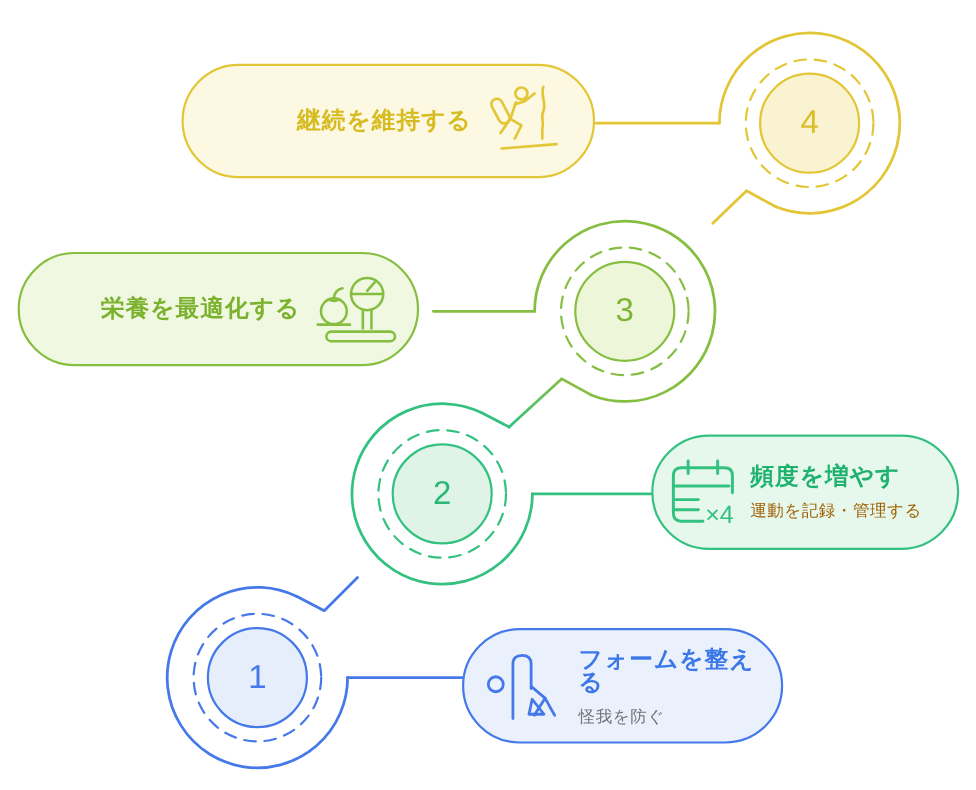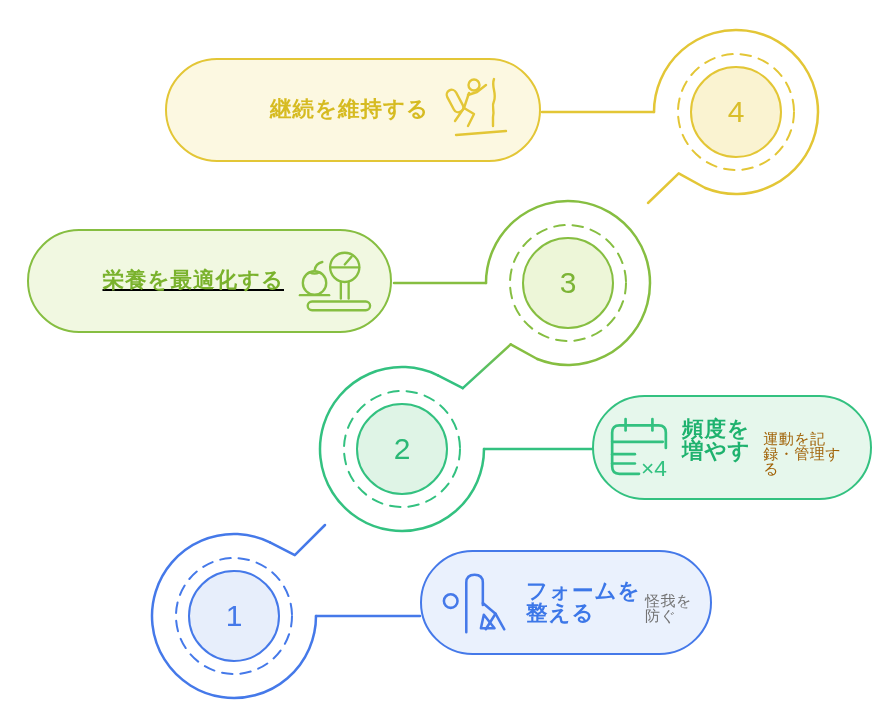--- a/index.html
+++ b/index.html
@@ -5,36 +5,36 @@
   html,body{margin:0;padding:0;background:#fff;}
   .canvas{
     position:relative;width:887px;height:718px;background:#ffffff;overflow:hidden;
     font-family:"Liberation Sans","DejaVu Sans",sans-serif;
   }
   .layer{position:absolute;left:0;top:0;}
   .card{
     position:absolute;display:flex;align-items:center;box-sizing:border-box;
     border-radius:54px;border:2.5px solid;background:#fff;
   }
-  .card .txt{display:flex;flex-direction:row;}
+  .card .txt{display:flex;flex-direction:column;}
   .card .title{font-size:21.5px;font-weight:bold;letter-spacing:1px;line-height:1;}
   .card .subtitle{font-size:15px;letter-spacing:0.5px;line-height:1;margin-top:12px;}
   .card .icon{flex:0 0 auto;display:flex;align-items:center;justify-content:center;}
   .right-text{justify-content:flex-end;text-align:right;}
   .left-text{justify-content:flex-start;text-align:left;}
   .num{
     position:absolute;width:90px;height:90px;display:flex;align-items:center;justify-content:center;
     font-size:30px;font-weight:500;
   }
   
-  .card-1{left:420px;top:550px;width:292px;height:105px;border-color:#4579E9;background:#EAF1FD;padding:0 14px 0 18px;align-items:center;}
+  .card-1{left:420px;top:571px;width:292px;height:105px;border-color:#4579E9;background:#EAF1FD;padding:0 14px 0 18px;align-items:center;}
   .card-1 .title{color:#3C77E8;} .card-1 .subtitle{color:#737373;}
   .card-2{left:592px;top:395px;width:280px;height:105px;border-color:#33C180;background:#E6F7EC;padding:0 14px 0 14px;}
   .card-2 .title{color:#1EB26E;} .card-2 .subtitle{color:#a16207;}
-  .card-3{left:27px;top:229px;width:365px;height:104px;border-color:#86BE41;background:#F1F8E1;padding:0 16px 0 14px;text-decoration:underline;}
+  .card-3{left:16px;top:229px;width:365px;height:104px;border-color:#86BE41;background:#F1F8E1;padding:0 16px 0 14px;}
   .card-3 .title{color:#7AB22D;} .card-3 .subtitle{color:#7E9659;}
   .card-4{left:165px;top:58px;width:376px;height:104px;border-color:#E3C636;background:#FCF8E1;padding:0 18px 0 14px;}
   .card-4 .title{color:#D6BB21;} .card-4 .subtitle{color:#A49B51;}
   .num-1{left:189px;top:571px;color:#4579E9;}
   .num-2{left:357px;top:404px;color:#2BB876;}
   .num-3{left:523px;top:238px;color:#7CB435;}
   .num-4{left:691px;top:67px;color:#D9BE2B;}
   .gap-l{width:12px;flex:0 0 auto;}
 </style>
 </head>

